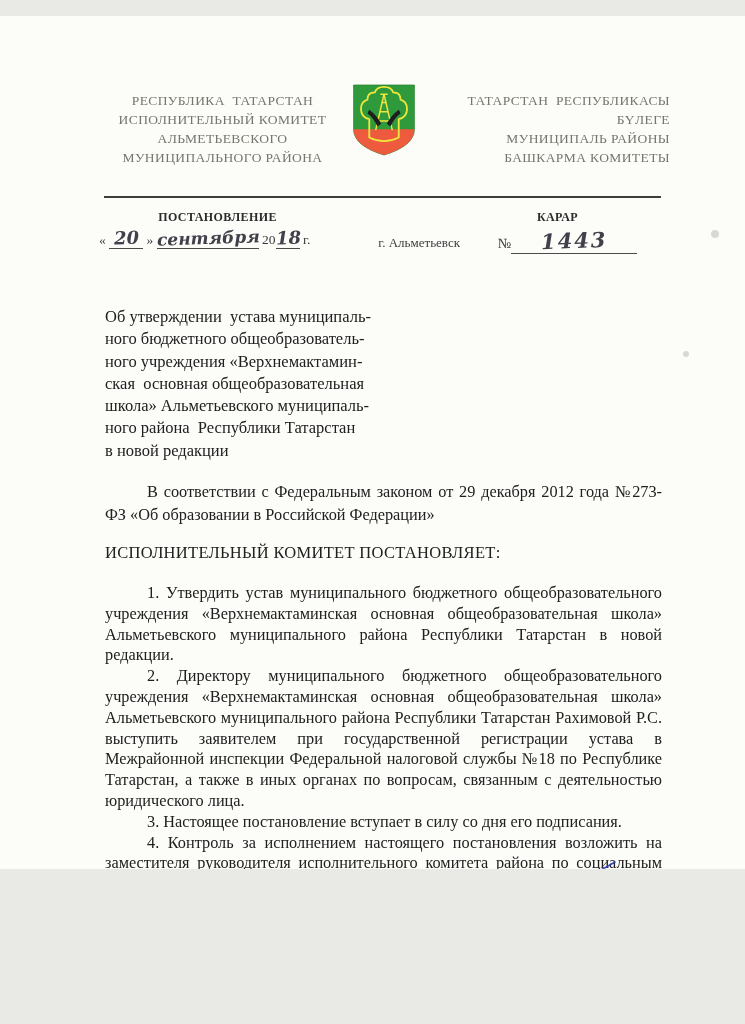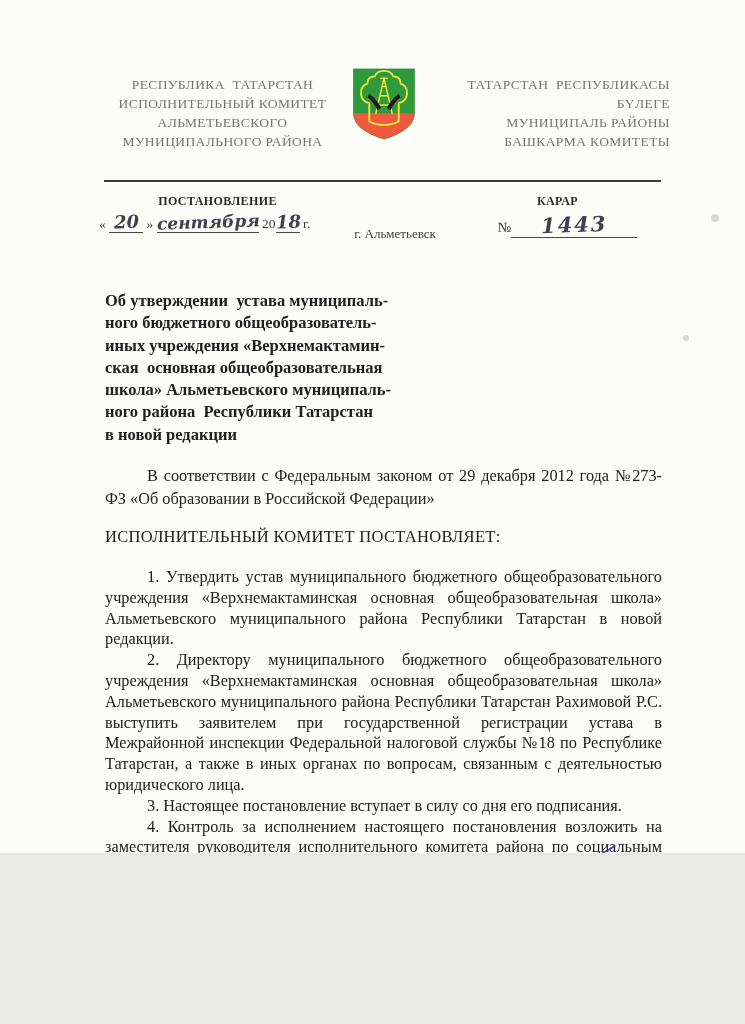--- a/index.html
+++ b/index.html
@@ -1,37 +1,37 @@
 <!DOCTYPE html>
 <html lang="ru"><head>
 <meta charset="utf-8">
 <title>Document</title>
 <style>
   html,body{margin:0;padding:0;background:#e9e9e6;}
   .sheet{
-    position:relative;width:745px;height:853px;margin:0 auto;
+    position:relative;width:745px;height:853px;margin:16px auto;
     background:#fcfcf9;overflow:hidden;
     font-family:"Liberation Serif", serif;color:#1d1d1d;
   }
   
   .hdr-col{position:absolute;text-align:center;font-size:13.5px;line-height:19px;
     color:#76766e;letter-spacing:0.4px;}
   .hdr-col div{white-space:pre;}
   .arms{position:absolute;left:349px;top:66px;}
   .rule{position:absolute;left:104px;top:180px;width:557px;height:2px;background:#3e3e3c;}
   
   .doc-type{position:absolute;font-weight:bold;font-size:12px;letter-spacing:0.4px;color:#2b2b2b;text-align:center;}
   .date-line{position:absolute;left:99px;top:211px;font-size:13.5px;color:#3a3a3a;white-space:nowrap;}
   .blank{display:inline-block;border-bottom:1.2px solid #4a4a4a;text-align:center;vertical-align:baseline;}
   .hand{font-family:"DejaVu Serif", serif;font-style:italic;font-weight:bold;
     color:#41414b;display:inline-block;transform:rotate(-2deg);}
-  .city{position:absolute;left:330px;top:226px;width:130px;text-align:center;font-size:13px;color:#3c3c3c;}
+  .city{position:absolute;left:330px;top:219px;width:130px;text-align:right;font-size:13px;color:#3c3c3c;}
   .num-row{position:absolute;left:498px;top:212px;font-size:14px;color:#3a3a3a;white-space:nowrap;}
   
-  .subject{position:absolute;left:105px;top:290px;font-size:16.5px;line-height:22.3px;color:#202020;font-weight:bold;}
+  .subject{position:absolute;left:105px;top:290px;font-size:16.5px;line-height:22.3px;color:#202020;}
   .subject div{white-space:pre;}
   .para{position:absolute;left:105px;width:557px;margin:0;text-align:justify;
     text-indent:42px;font-size:16.3px;color:#202020;}
   .intro{top:464px;line-height:23px;}
   .heading{position:absolute;left:105px;top:527px;width:557px;text-align:left;
     font-size:16.5px;letter-spacing:0.3px;color:#202020;}
   .items{position:absolute;left:105px;top:567px;width:557px;}
   .items p{margin:0;text-align:justify;text-indent:42px;font-size:16.3px;line-height:20.8px;color:#202020;}
   
   .sig-position{position:absolute;left:105px;top:899px;font-size:16.5px;line-height:25px;color:#202020;}
@@ -87,21 +87,21 @@
 
   <div class="city">г. Альметьевск</div>
 
   <div class="num-row">
     <span>№</span><span class="blank" style="width:126px;"><span class="hand" style="font-size:21px;letter-spacing:2px;">1443</span></span>
   </div>
 
   <div class="subject">
     <div>Об утверждении  устава муниципаль-</div>
     <div>ного бюджетного общеобразователь-</div>
-    <div>иных учреждения «Верхнемактамин-</div>
+    <div>ного учреждения «Верхнемактамин-</div>
     <div>ская  основная общеобразовательная</div>
     <div>школа» Альметьевского муниципаль-</div>
     <div>ного района  Республики Татарстан</div>
     <div>в новой редакции</div>
   </div>
 
   <p class="para intro">В соответствии с Федеральным законом от 29 декабря 2012 года №273-ФЗ «Об образовании в Российской Федерации»</p>
 
   <div class="heading">ИСПОЛНИТЕЛЬНЫЙ КОМИТЕТ ПОСТАНОВЛЯЕТ:</div>
 

